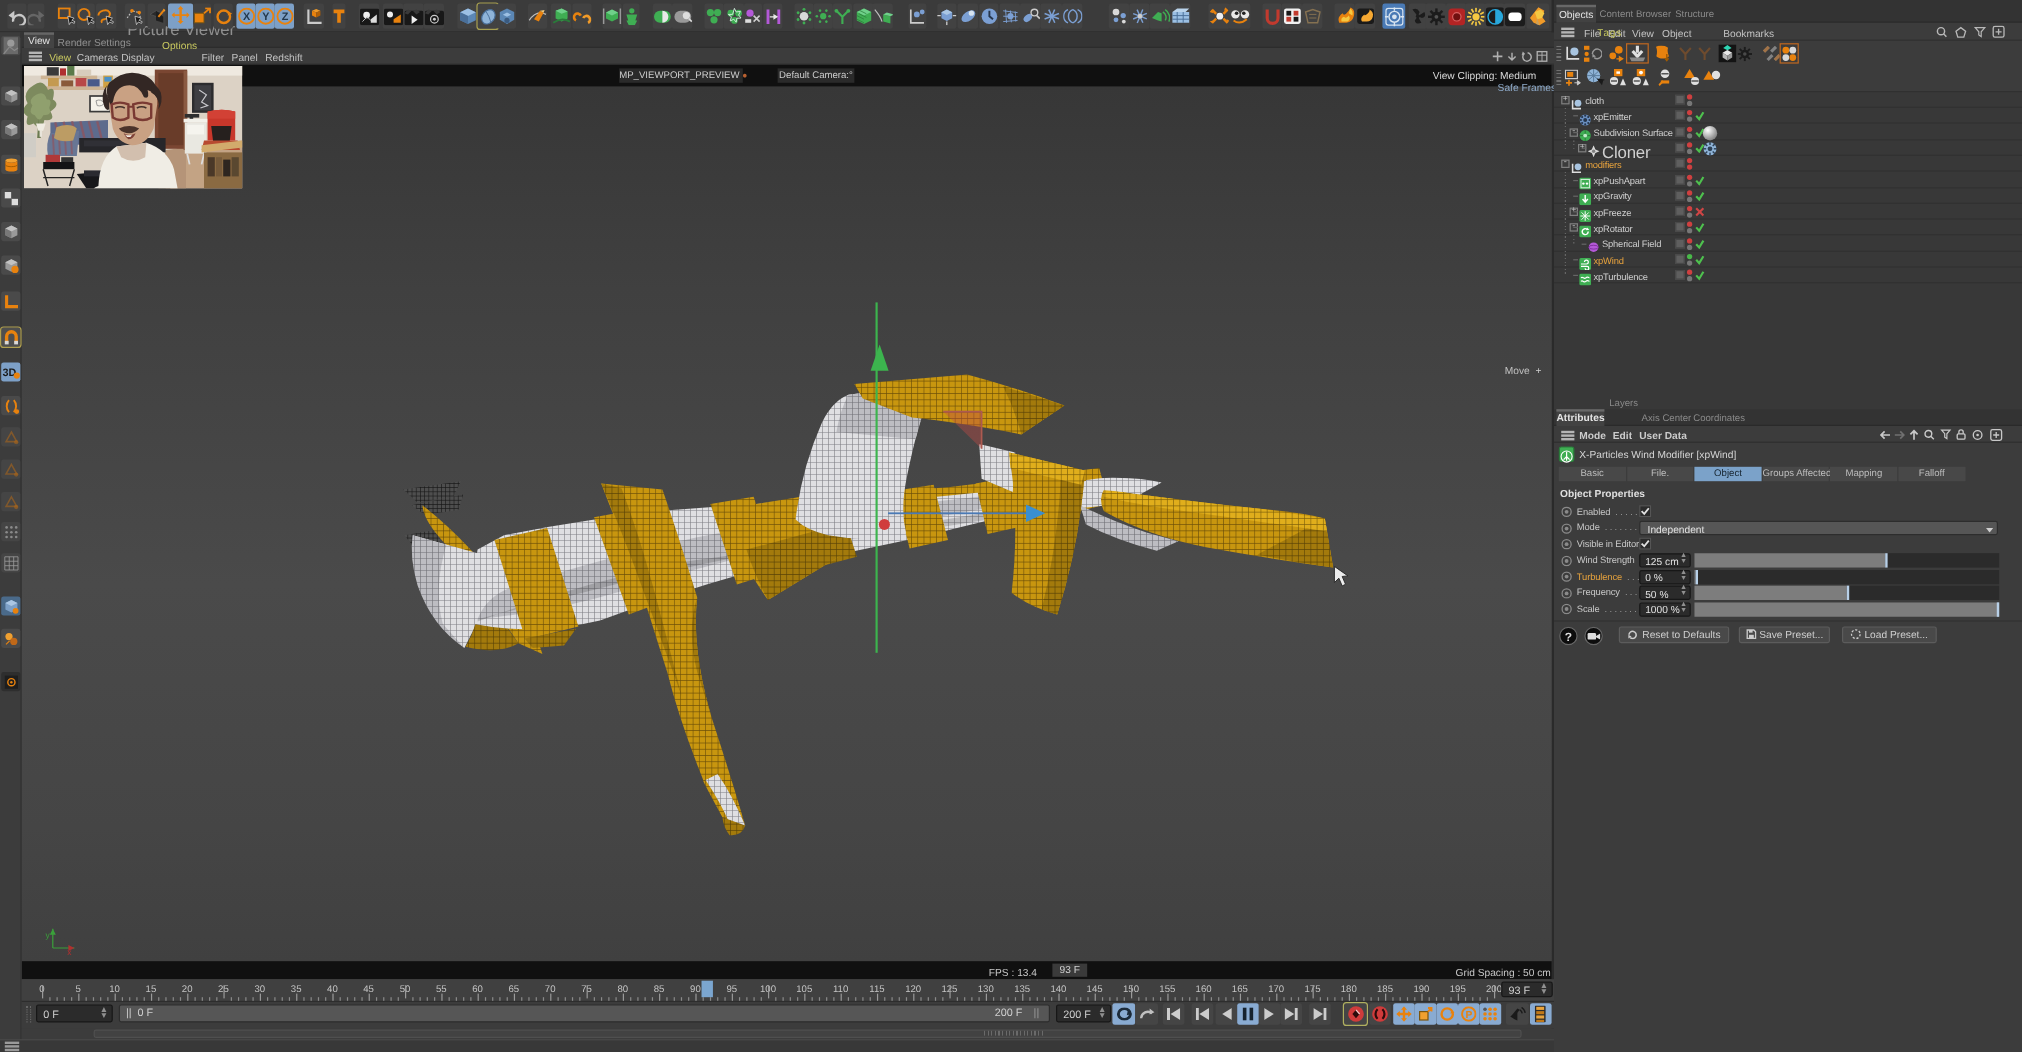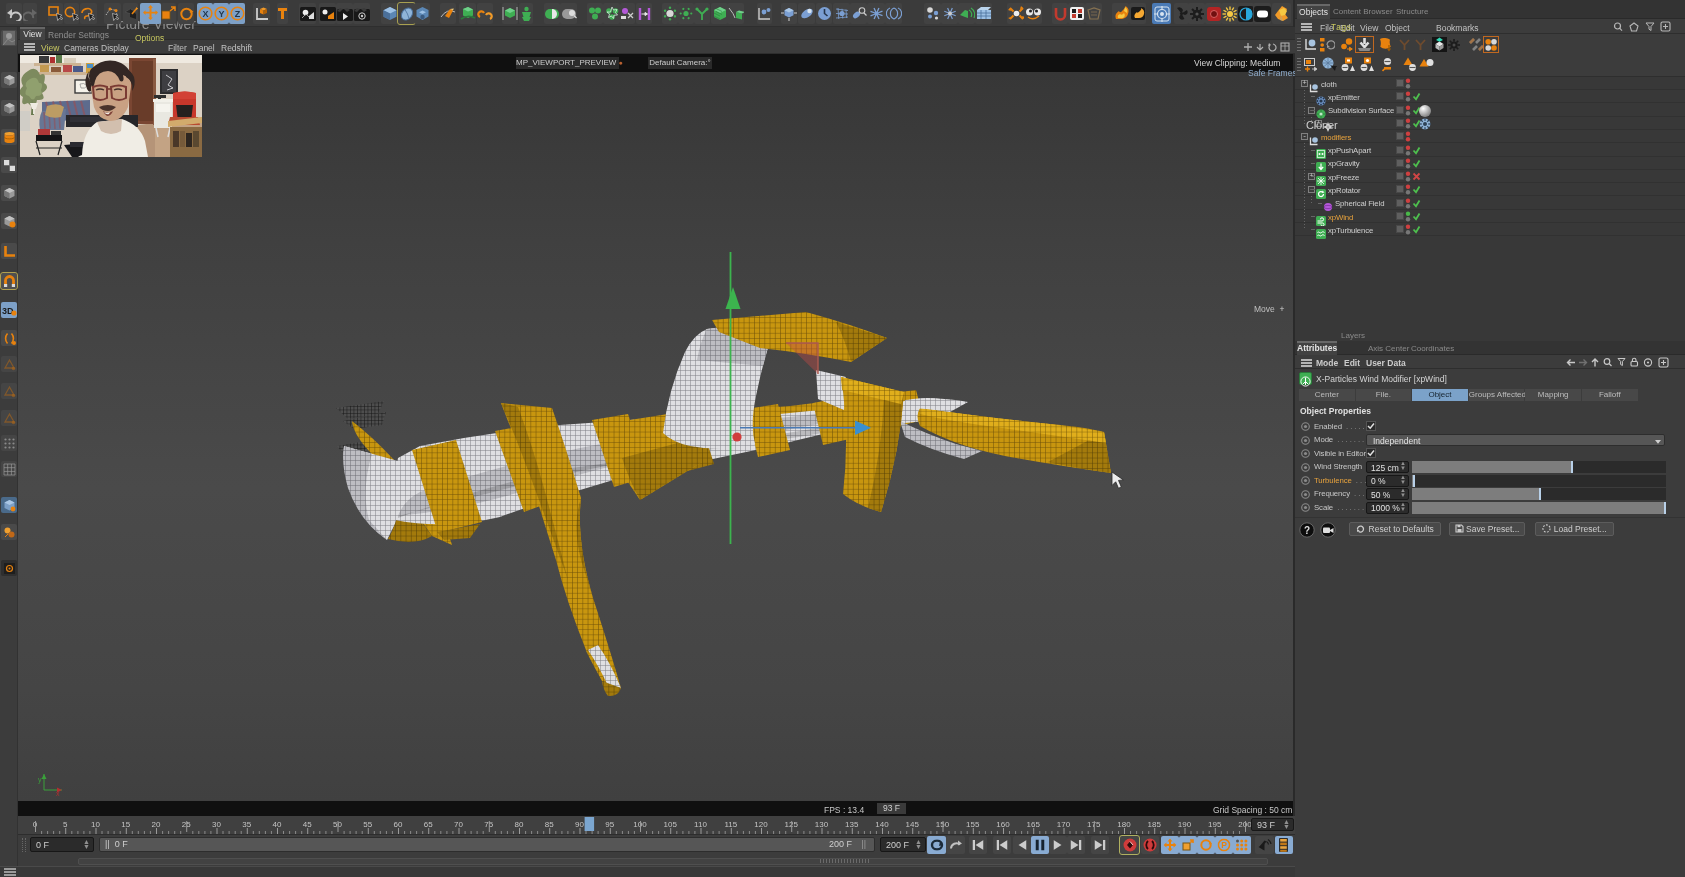--- a/index.html
+++ b/index.html
@@ -985,21 +985,21 @@
       <path d="M1.5 4.5l2.5 2.8L7.5 1.5" stroke="#4ec04e" stroke-width="1.8" fill="none"></path>
     </svg>
 <div class="abs" style="left:1419px;top:104.6px;width:12px;height:12px;border-radius:50%;background:radial-gradient(circle at 35% 30%,#ffffff,#9a9a9a 60%,#606060);"></div>
 <div class="abs" style="left:1311px;top:109.6px;width:4px;height:1px;background:#666;"></div>
 <div class="abs" style="left:1295px;top:116.9px;width:390px;height:13px;border-bottom:1px solid #313131;"></div>
 <div class="abs" style="left:1315px;top:119.9px;width:7px;height:7px;background:#3c3c3c;border:1px solid #808080;color:#ccc;font-size:7px;line-height:5px;text-align:center;font-family:'Liberation Mono',monospace;">+</div>
 <div class="abs" style="left:1323px;top:118.4px;width:10px;height:10px;"><svg width="10" height="10">
         <path d="M5 0l1.5 3.5L10 5L6.5 6.5L5 10L3.5 6.5L0 5l3.5-1.5z" fill="#d8d8d8"></path>
         <circle cx="5" cy="5" r="1.4" fill="#808080"></circle>
       </svg></div>
-<div class="abs" style="left:1306px;top:119.4px;color:#cfcfcf;font-size:11px;letter-spacing:-0.15px;">Cloner</div>
+<div class="abs" style="left:1335px;top:119.4px;color:#cfcfcf;font-size:14px;letter-spacing:-0.15px;">Cloner</div>
 <div class="abs" style="left:1396px;top:118.9px;width:8px;height:8px;background:#5f5f5f;border:1px solid #484848;"></div>
 <svg class="abs" style="left:1405px;top:117.9px" width="7" height="11">
       <circle cx="3" cy="2.8" r="2.2" fill="#cf4040"></circle>
       <circle cx="3" cy="8.2" r="2.2" fill="#777"></circle>
     </svg>
 <svg class="abs" style="left:1412px;top:118.9px" width="9" height="9">
       <path d="M1.5 4.5l2.5 2.8L7.5 1.5" stroke="#4ec04e" stroke-width="1.8" fill="none"></path>
     </svg>
 <svg class="abs" style="left:1419px;top:117.9px" width="12" height="12">
       <circle cx="6" cy="6" r="5.4" fill="#8fb4d8"></circle>
@@ -1166,21 +1166,21 @@
 <circle cx="82" cy="5.5" r="3.6" fill="none" stroke="#c8c8c8" stroke-width="1.1"></circle>
       <circle cx="82" cy="5.5" r="1.1" fill="#c8c8c8"></circle>
 <rect x="93" y="1" width="9" height="9" rx="1.5" fill="none" stroke="#c8c8c8" stroke-width="1.1"></rect>
       <path d="M97.5 3v5M95 5.5h5" stroke="#c8c8c8" stroke-width="1.1"></path>
     </svg>
 <div class="abs" style="left:1299px;top:371.5px;width:13px;height:13px;border-radius:2px;background:#3fae53;border:1px solid #2a7a3a;"><svg width="11" height="11" style="margin:0px;">
         <circle cx="5.5" cy="5.5" r="4.6" fill="none" stroke="#fff" stroke-width=".9"></circle>
         <path d="M5.5 1.5v7.5M3 8l2.5-2.5L8 8" stroke="#fff" stroke-width="1" fill="none"></path>
       </svg></div>
 <div class="abs" style="left:1316px;top:374px;color:#d5d5d5;font-size:8.5px;">X-Particles Wind Modifier [xpWind]</div>
-<div class="abs" style="left:1299.0px;top:388.5px;width:55.6px;height:12px;background:#484848;color:#bdbdbd;font-size:8px;text-align:center;line-height:12px;white-space:nowrap;">Center</div>
+<div class="abs" style="left:1299.0px;top:388.5px;width:55.6px;height:12px;background:#484848;color:#bdbdbd;font-size:8px;text-align:center;line-height:12px;white-space:nowrap;">Basic</div>
 <div class="abs" style="left:1355.6px;top:388.5px;width:55.6px;height:12px;background:#484848;color:#bdbdbd;font-size:8px;text-align:center;line-height:12px;white-space:nowrap;">File.</div>
 <div class="abs" style="left:1412.2px;top:388.5px;width:55.6px;height:12px;background:#7ba2c9;color:#16242f;font-size:8px;text-align:center;line-height:12px;white-space:nowrap;">Object</div>
 <div class="abs" style="left:1468.8px;top:388.5px;width:55.6px;height:12px;background:#484848;color:#bdbdbd;font-size:8px;text-align:center;line-height:12px;white-space:nowrap;">Groups Affected</div>
 <div class="abs" style="left:1525.4px;top:388.5px;width:55.6px;height:12px;background:#484848;color:#bdbdbd;font-size:8px;text-align:center;line-height:12px;white-space:nowrap;">Mapping</div>
 <div class="abs" style="left:1582.0px;top:388.5px;width:55.6px;height:12px;background:#484848;color:#bdbdbd;font-size:8px;text-align:center;line-height:12px;white-space:nowrap;">Falloff</div>
 <div class="abs" style="left:1300px;top:406px;color:#e0e0e0;font-size:8.5px;font-weight:bold;">Object Properties</div>
 <svg class="abs" style="left:1301px;top:422.0px" width="9" height="9">
       <circle cx="4.5" cy="4.5" r="3.8" fill="none" stroke="#8a8a8a" stroke-width="1.1"></circle>
       <circle cx="4.5" cy="4.5" r="1.6" fill="#8a8a8a"></circle>
     </svg>

